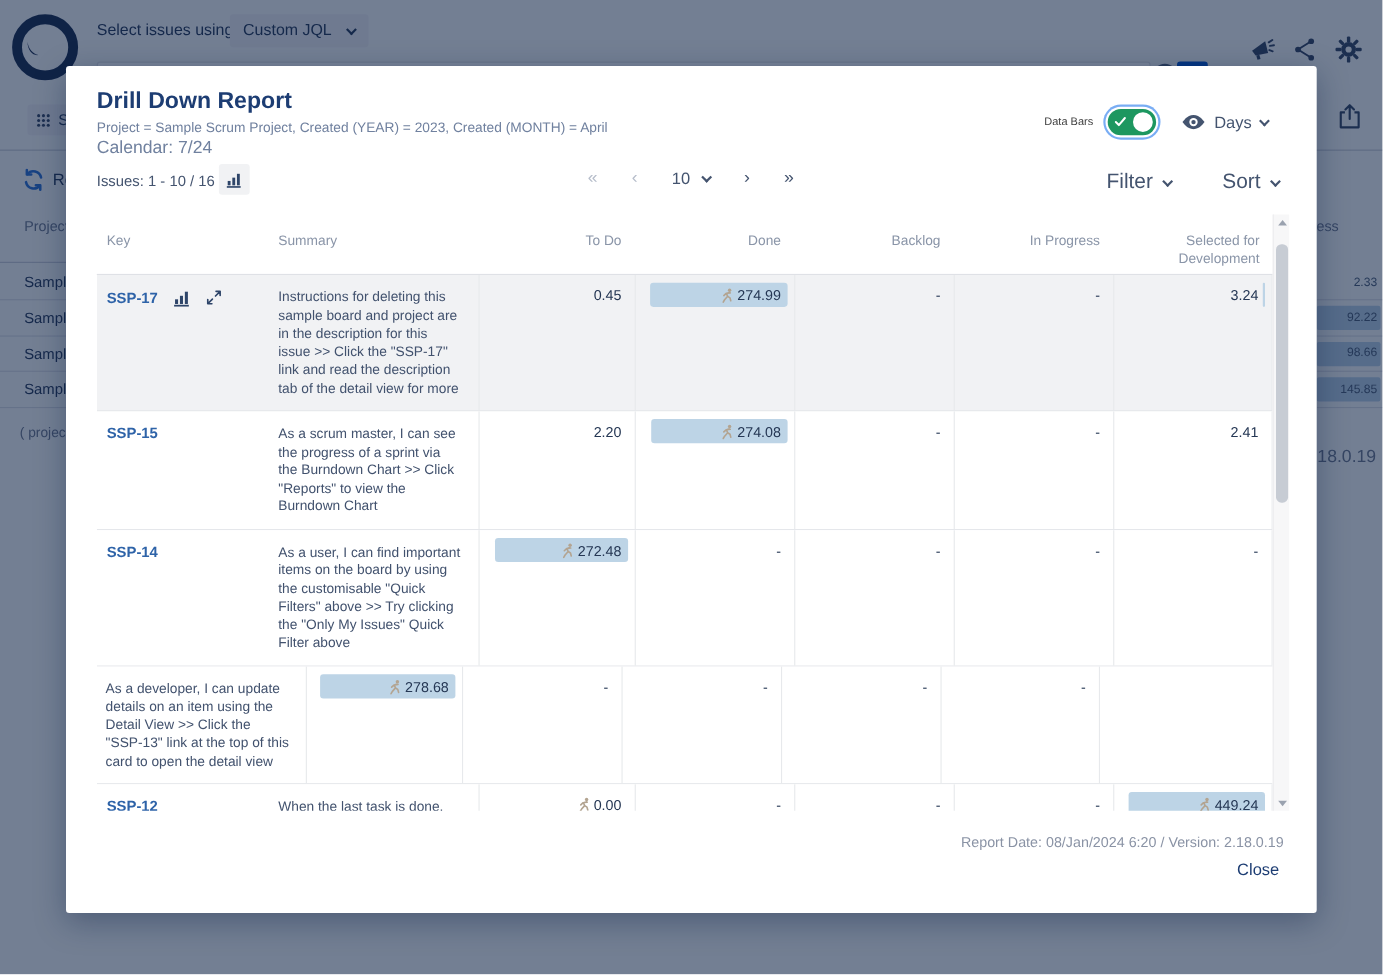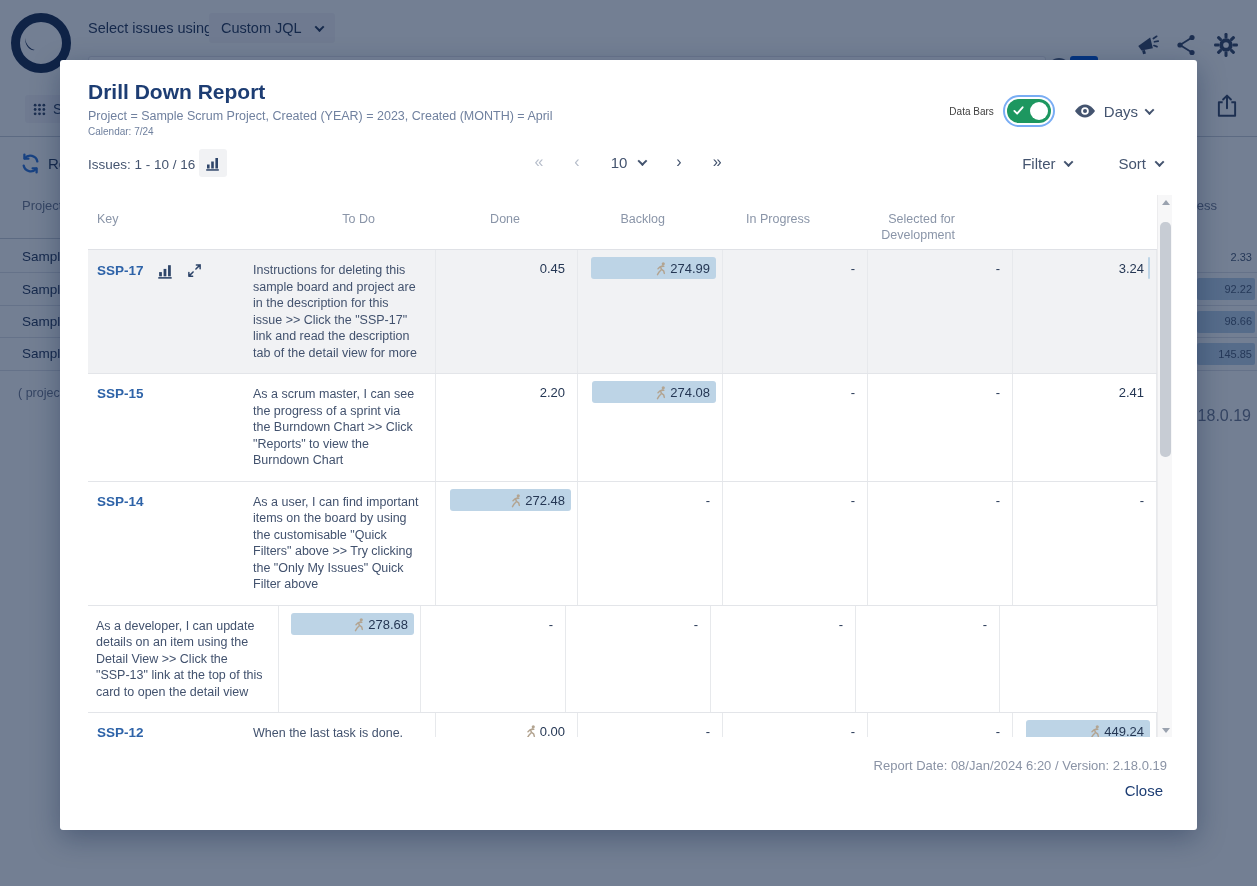--- a/index.html
+++ b/index.html
@@ -39,40 +39,40 @@
   .bg-upload { position:absolute; left:1215px; top:93px; }
 
   
   .overlay { position:absolute; inset:0; background:rgba(9,30,66,0.55); }
 
   
   .modal { position:absolute; left:60px; top:60px; width:1137px; height:770px; background:#fff; border-radius:3px;
            box-shadow:0 8px 28px rgba(9,30,66,0.35); }
   .m-title { position:absolute; left:28px; top:20px; font-size:21px; font-weight:700; color:#1d3d73; }
   .m-sub1 { position:absolute; left:28px; top:49px; font-size:12.5px; color:#70819f; }
-  .m-sub2 { position:absolute; left:28px; top:66px; font-size:10px; color:#70819f; }
+  .m-sub2 { position:absolute; left:28px; top:66px; font-size:16px; color:#70819f; }
   .m-controls { position:absolute; top:37px; right:44px; display:flex; align-items:center; gap:13px; height:28px; }
   .db-label { font-size:10px; color:#404040; }
   .toggle { position:relative; width:44px; height:24px; background:#1d9760; border-radius:12px;
             box-shadow:0 0 0 2px #fff, 0 0 0 4px #79adf4; cursor:pointer; }
   .toggle .knob { position:absolute; right:3px; top:3px; width:18px; height:18px; background:#fff; border-radius:50%; }
   .toggle svg { position:absolute; left:6px; top:6px; }
   .unit { display:flex; align-items:center; gap:8px; margin-left:10px; color:#44546f; font-size:15px; cursor:pointer; }
   .chev { display:inline-block; width:7px; height:7px; border-right:2px solid currentColor; border-bottom:2px solid currentColor;
           transform:rotate(45deg) translate(-1px,-1px); }
   .m-toolbar { position:absolute; left:28px; right:28px; top:88px; height:34px; }
   .issues-label { position:absolute; left:0; top:9px; font-size:13.5px; color:#44546f; }
   .chart-btn { position:absolute; left:111px; top:1px; width:28px; height:28px; background:#f1f2f4; border-radius:3px;
                display:flex; align-items:center; justify-content:center; cursor:pointer; }
   .pager { position:absolute; left:50%; transform:translateX(-50%); top:5px; display:flex; align-items:center; gap:30px;
            font-size:15px; color:#44546f; }
   .pg { cursor:pointer; font-size:16px; letter-spacing:1px; }
   .pg.dis { color:#b7becb; }
   .pg-size { display:flex; gap:12px; align-items:center; cursor:pointer; }
-  .filtersort { position:absolute; right:6px; top:7px; display:flex; gap:46px; font-size:15px; color:#44546f; }
+  .filtersort { position:absolute; right:6px; top:7px; display:flex; gap:46px; font-size:19px; color:#44546f; }
   .fs-item { display:flex; gap:10px; align-items:center; cursor:pointer; }
 
   
   .tbl { position:absolute; left:28px; top:135px; width:1069px; }
   .t-head { display:flex; border-bottom:1px solid #dfe1e6; height:55px; }
   .t-hc { font-size:12.5px; color:#8a95a8; padding-top:16px; white-space:pre-line; line-height:16px; }
   .t-body { height:487px; overflow:hidden; }
   .t-row { display:flex; border-bottom:1px solid #e3e5e9; background:#fff; }
   .t-row.hover { background:#f1f2f4; }
   .c-key { width:157px; padding:12px 6px 10px 9px; }
@@ -270,20 +270,21 @@
         <span class="fs-item">
           <span>Sort</span>
           <span class="chev"></span>
         </span>
       </div>
     </div>
 
     <div class="tbl">
       <div class="t-head">
           <div class="t-hc" style="width: 157px; padding-left: 9px;">Key</div>
+          <div class="t-hc" style="width: 190px; padding-left: 8px;">Summary</div>
           <div class="t-hc num" style="width: 142px;">To Do</div>
           <div class="t-hc num" style="width: 145px;">Done</div>
           <div class="t-hc num" style="width: 145px;">Backlog</div>
           <div class="t-hc num" style="width: 145px;">In Progress</div>
           <div class="t-hc num" style="width: 145px;">Selected for
 Development</div>
         </div>
       <div class="t-body">
           <div class="t-row hover">
             <div class="c-key">

